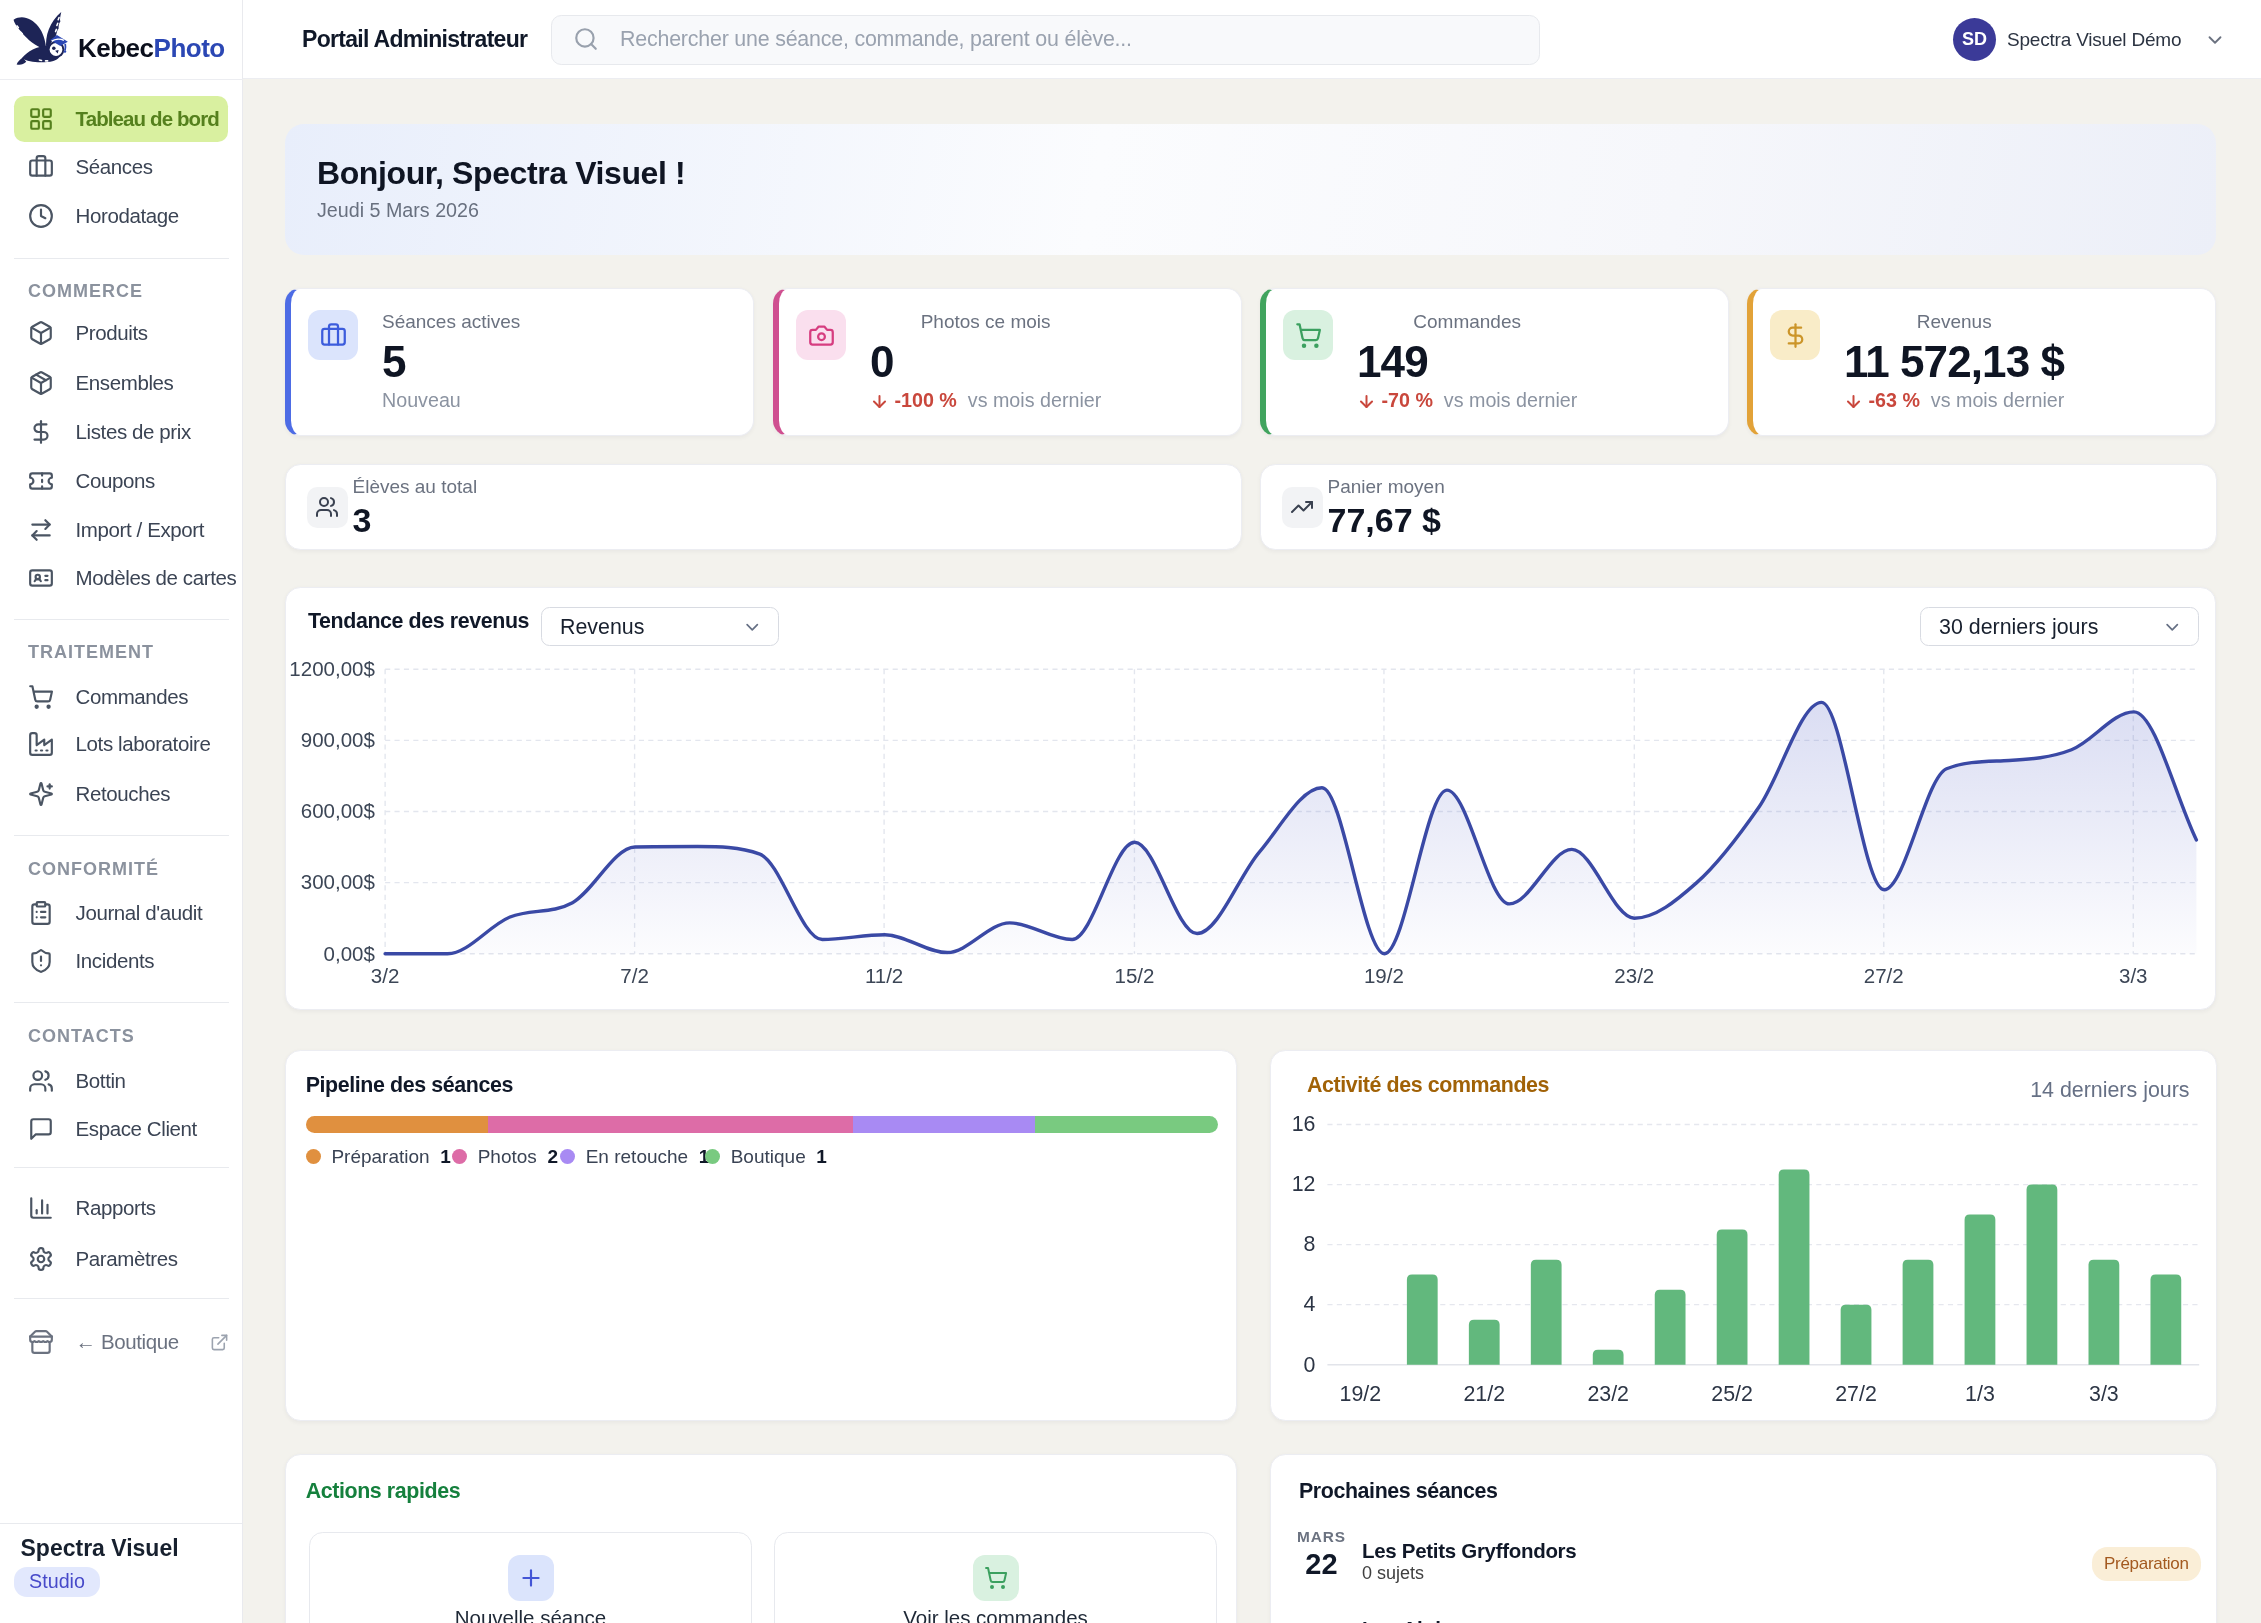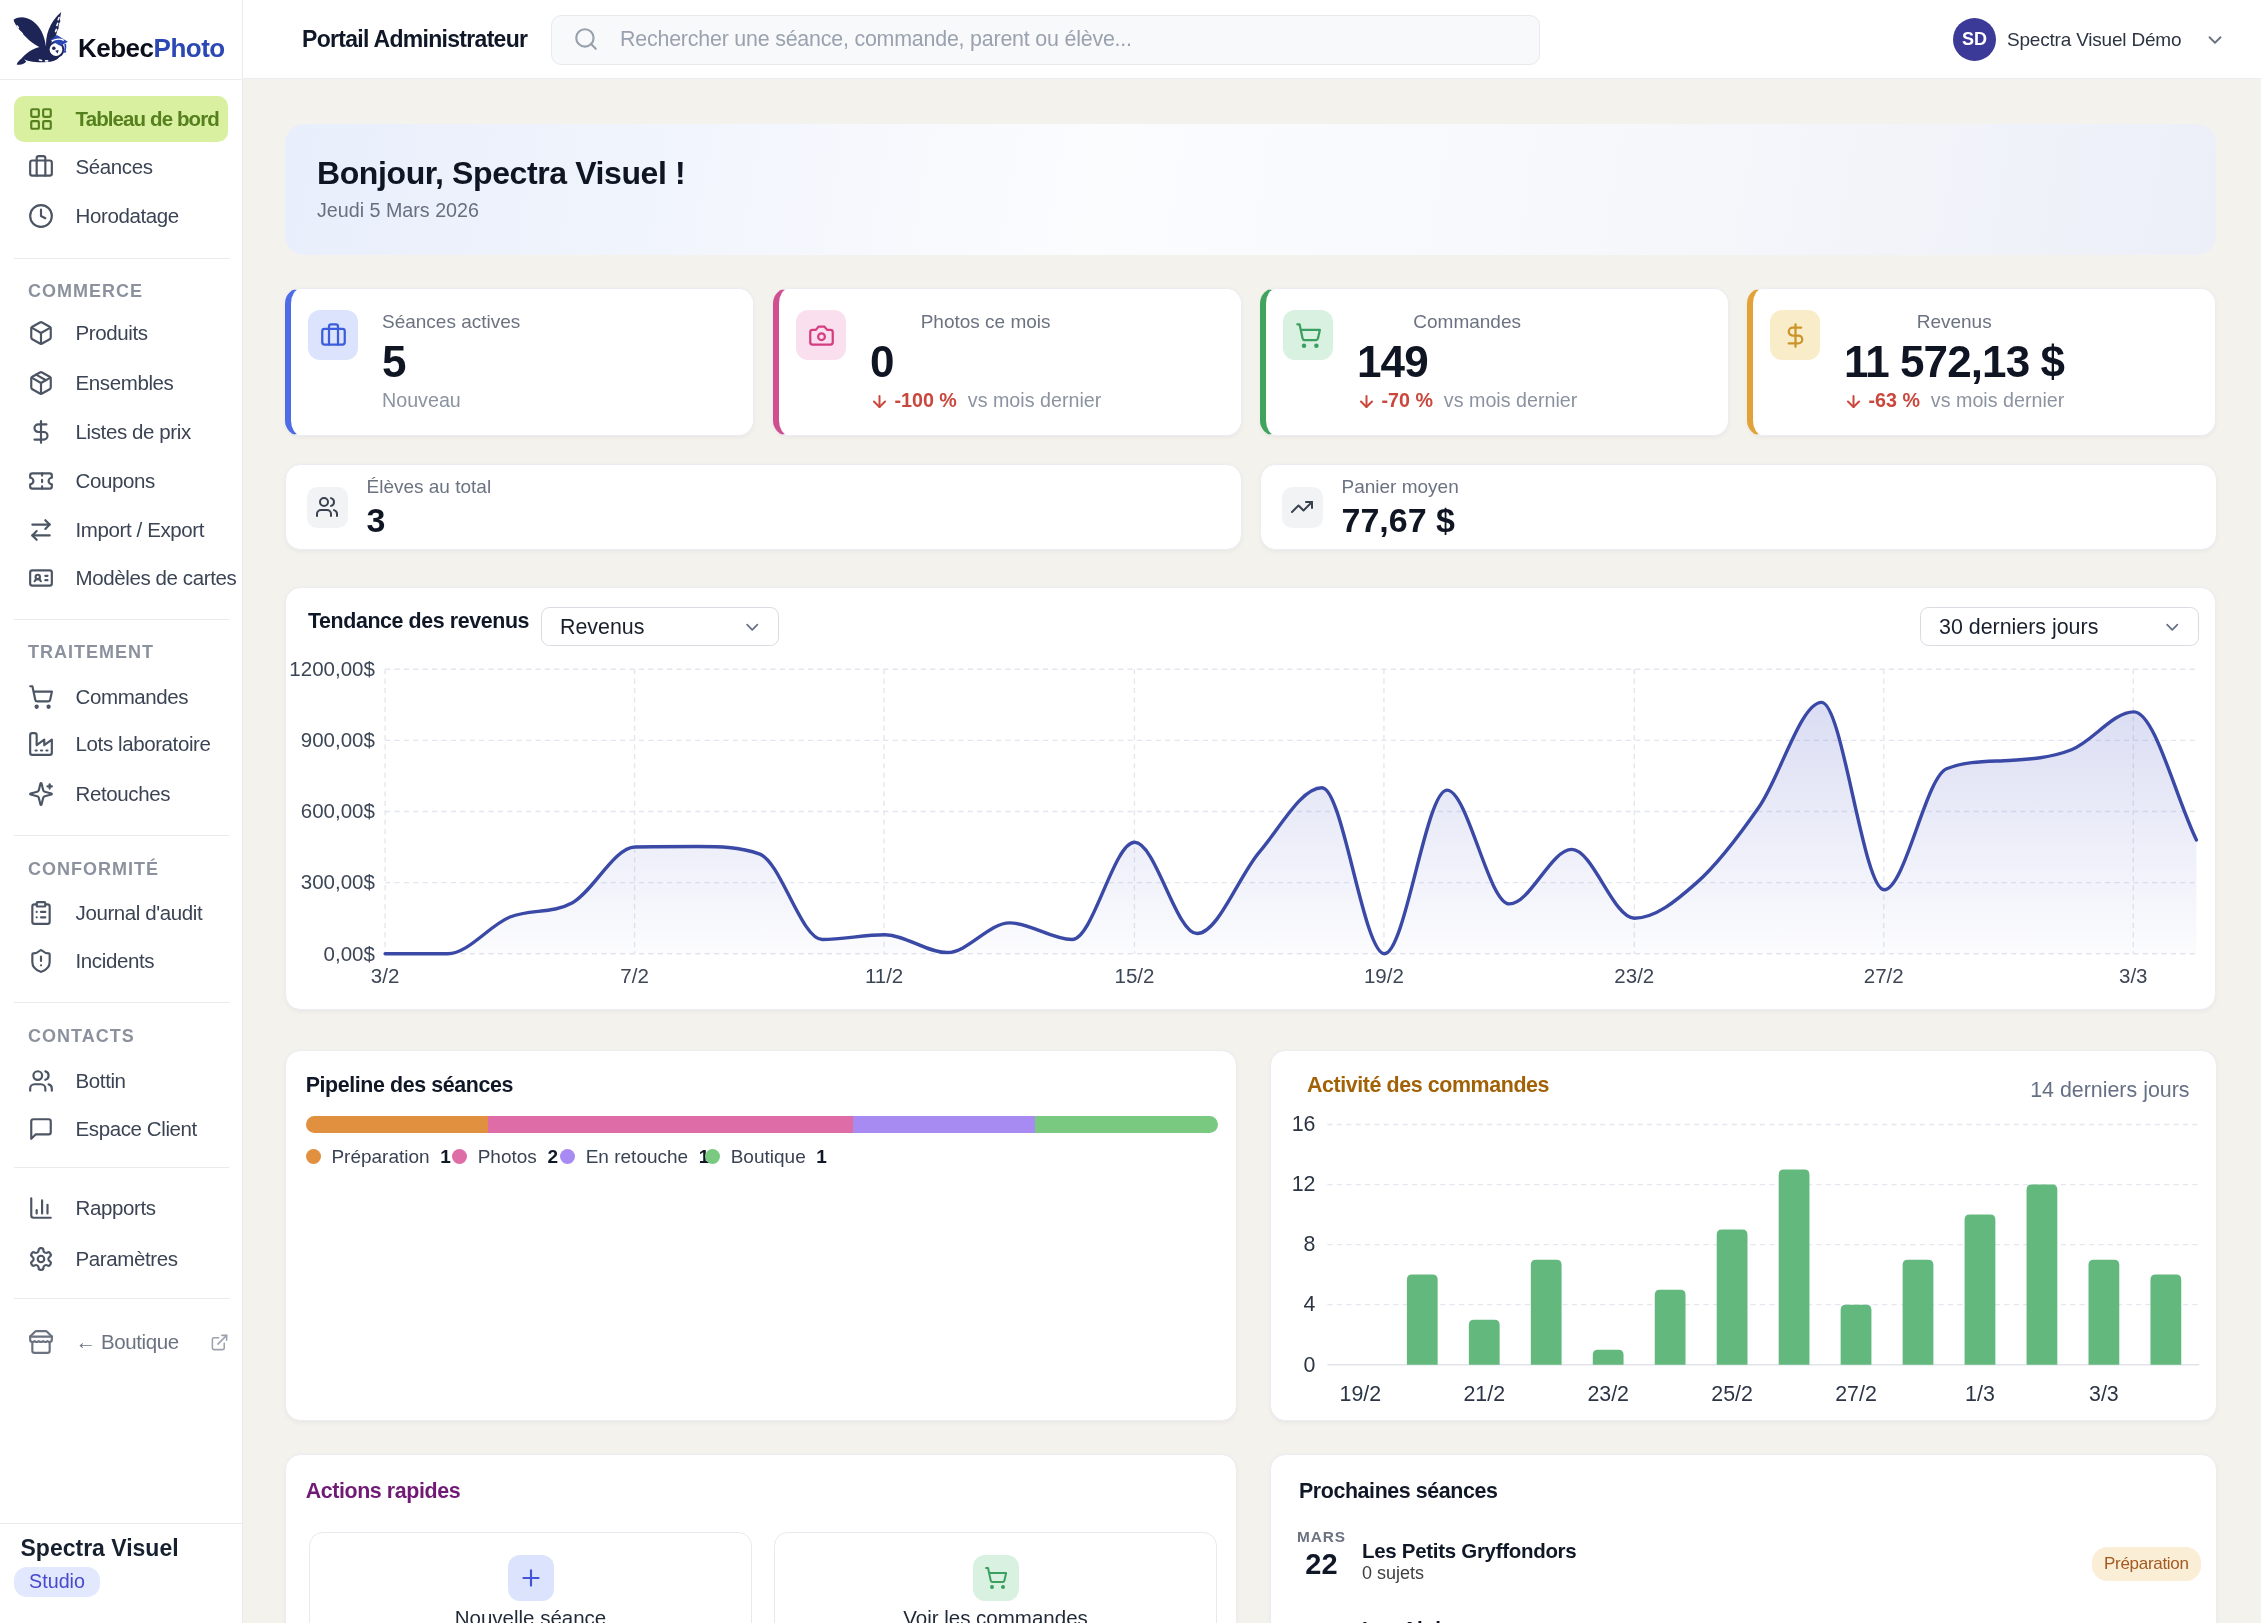--- a/index.html
+++ b/index.html
@@ -18,21 +18,21 @@
 .card { position:absolute; background:#fff; border-radius:15.4px; border:0.9px solid #ecedf2;
   box-shadow:0 1.7px 4.3px rgba(25,30,50,.045); }
 .tile { position:absolute; left:17px; top:21.4px; width:50px; height:50px; border-radius:12px;
   display:flex; align-items:center; justify-content:center; }
 .statbody { position:absolute; left:91px; top:22px; }
 .slabel { font-size:19px; color:#6b7280;text-align:center; }
 .snum { font-weight:bold; color:#0f1523; letter-spacing:-0.9px; margin-top:6.8px; line-height:1.0; }
 .ssub { font-size:19.7px; margin-top:5.1px; display:flex; align-items:center; }
 .red { color:#c9473c; font-weight:bold; display:inline-flex; align-items:center; }
 .gsub { color:#8b93a1; }
-.mini { display:flex; align-items:center; gap:19px; padding-left:20.5px; }
+.mini { display:flex; align-items:center; gap:5px; padding-left:20.5px; }
 .tile2 { width:41px; height:41px; border-radius:10.3px; background:#f2f3f5; display:flex;
   align-items:center; justify-content:center; }
 .mnum { font-size:34px; font-weight:bold; color:#0f1523; margin-top:2.6px; }
 .sel { position:absolute; height:39px; border:1.7px solid #d8dbe2; border-radius:8.5px; background:#fff;
   font-size:21.4px; color:#18202e; padding:6.8px 0 0 18px; }
 .lg { position:absolute; top:98px; height:15.4px; display:flex; align-items:center; font-size:19px; color:#3a4354; white-space:nowrap; }
 .lg b { color:#101828; }
 .ldot { width:15.4px; height:15.4px; border-radius:50%; display:inline-block; margin-right:10.3px; flex:none; }
 .acard { position:absolute; top:77px; width:443px; height:205px; border:1.7px solid #e7e9ee; border-radius:13.7px; }
 .atile { position:absolute; left:198px; top:22px; width:46px; height:46px; border-radius:12px;
@@ -459,21 +459,21 @@
 <path d="M739.0,367 V250.1 Q739.0,244.1 745.0,244.1 H769.0 Q775.0,244.1 775.0,250.1 V367 Z" fill="#62b87d"></path>
 <path d="M811.5,367 V197.4 Q811.5,191.4 817.5,191.4 H841.5 Q847.5,191.4 847.5,197.4 V367 Z" fill="#62b87d"></path>
 <text x="829.5" y="409" text-anchor="middle" font-size="25" fill="#2c3545">1/3</text>
 <path d="M884.0,367 V162.2 Q884.0,156.2 890.0,156.2 H914.0 Q920.0,156.2 920.0,162.2 V367 Z" fill="#62b87d"></path>
 <path d="M956.5,367 V250.1 Q956.5,244.1 962.5,244.1 H986.5 Q992.5,244.1 992.5,250.1 V367 Z" fill="#62b87d"></path>
 <text x="974.5" y="409" text-anchor="middle" font-size="25" fill="#2c3545">3/3</text>
 <path d="M1029.0,367 V267.6 Q1029.0,261.6 1035.0,261.6 H1059.0 Q1065.0,261.6 1065.0,267.6 V367 Z" fill="#62b87d"></path>
   </svg>
 </div>
 <div class="card" style="left:285px;top:1454px;width:952px;height:282px">
-  <div style="position:absolute;left:19.7px;top:24px;font-size:21.4px;font-weight:bold;color:#701a75;letter-spacing:-0.4px">Actions rapides</div>
+  <div style="position:absolute;left:19.7px;top:24px;font-size:21.4px;font-weight:bold;color:#15803d;letter-spacing:-0.4px">Actions rapides</div>
   <div class="acard" style="left:23px">
     <div class="atile" style="background:#dbe4fc">
         <svg width="26" height="26" viewBox="0 0 24 24" fill="none" stroke="#4355d6" stroke-width="2" stroke-linecap="round" stroke-linejoin="round">
           <path d="M5 12h14"></path>
           <path d="M12 5v14"></path>
         </svg>
       </div>
     <div class="albl">Nouvelle séance</div>
   </div>
   <div class="acard" style="left:488px">

